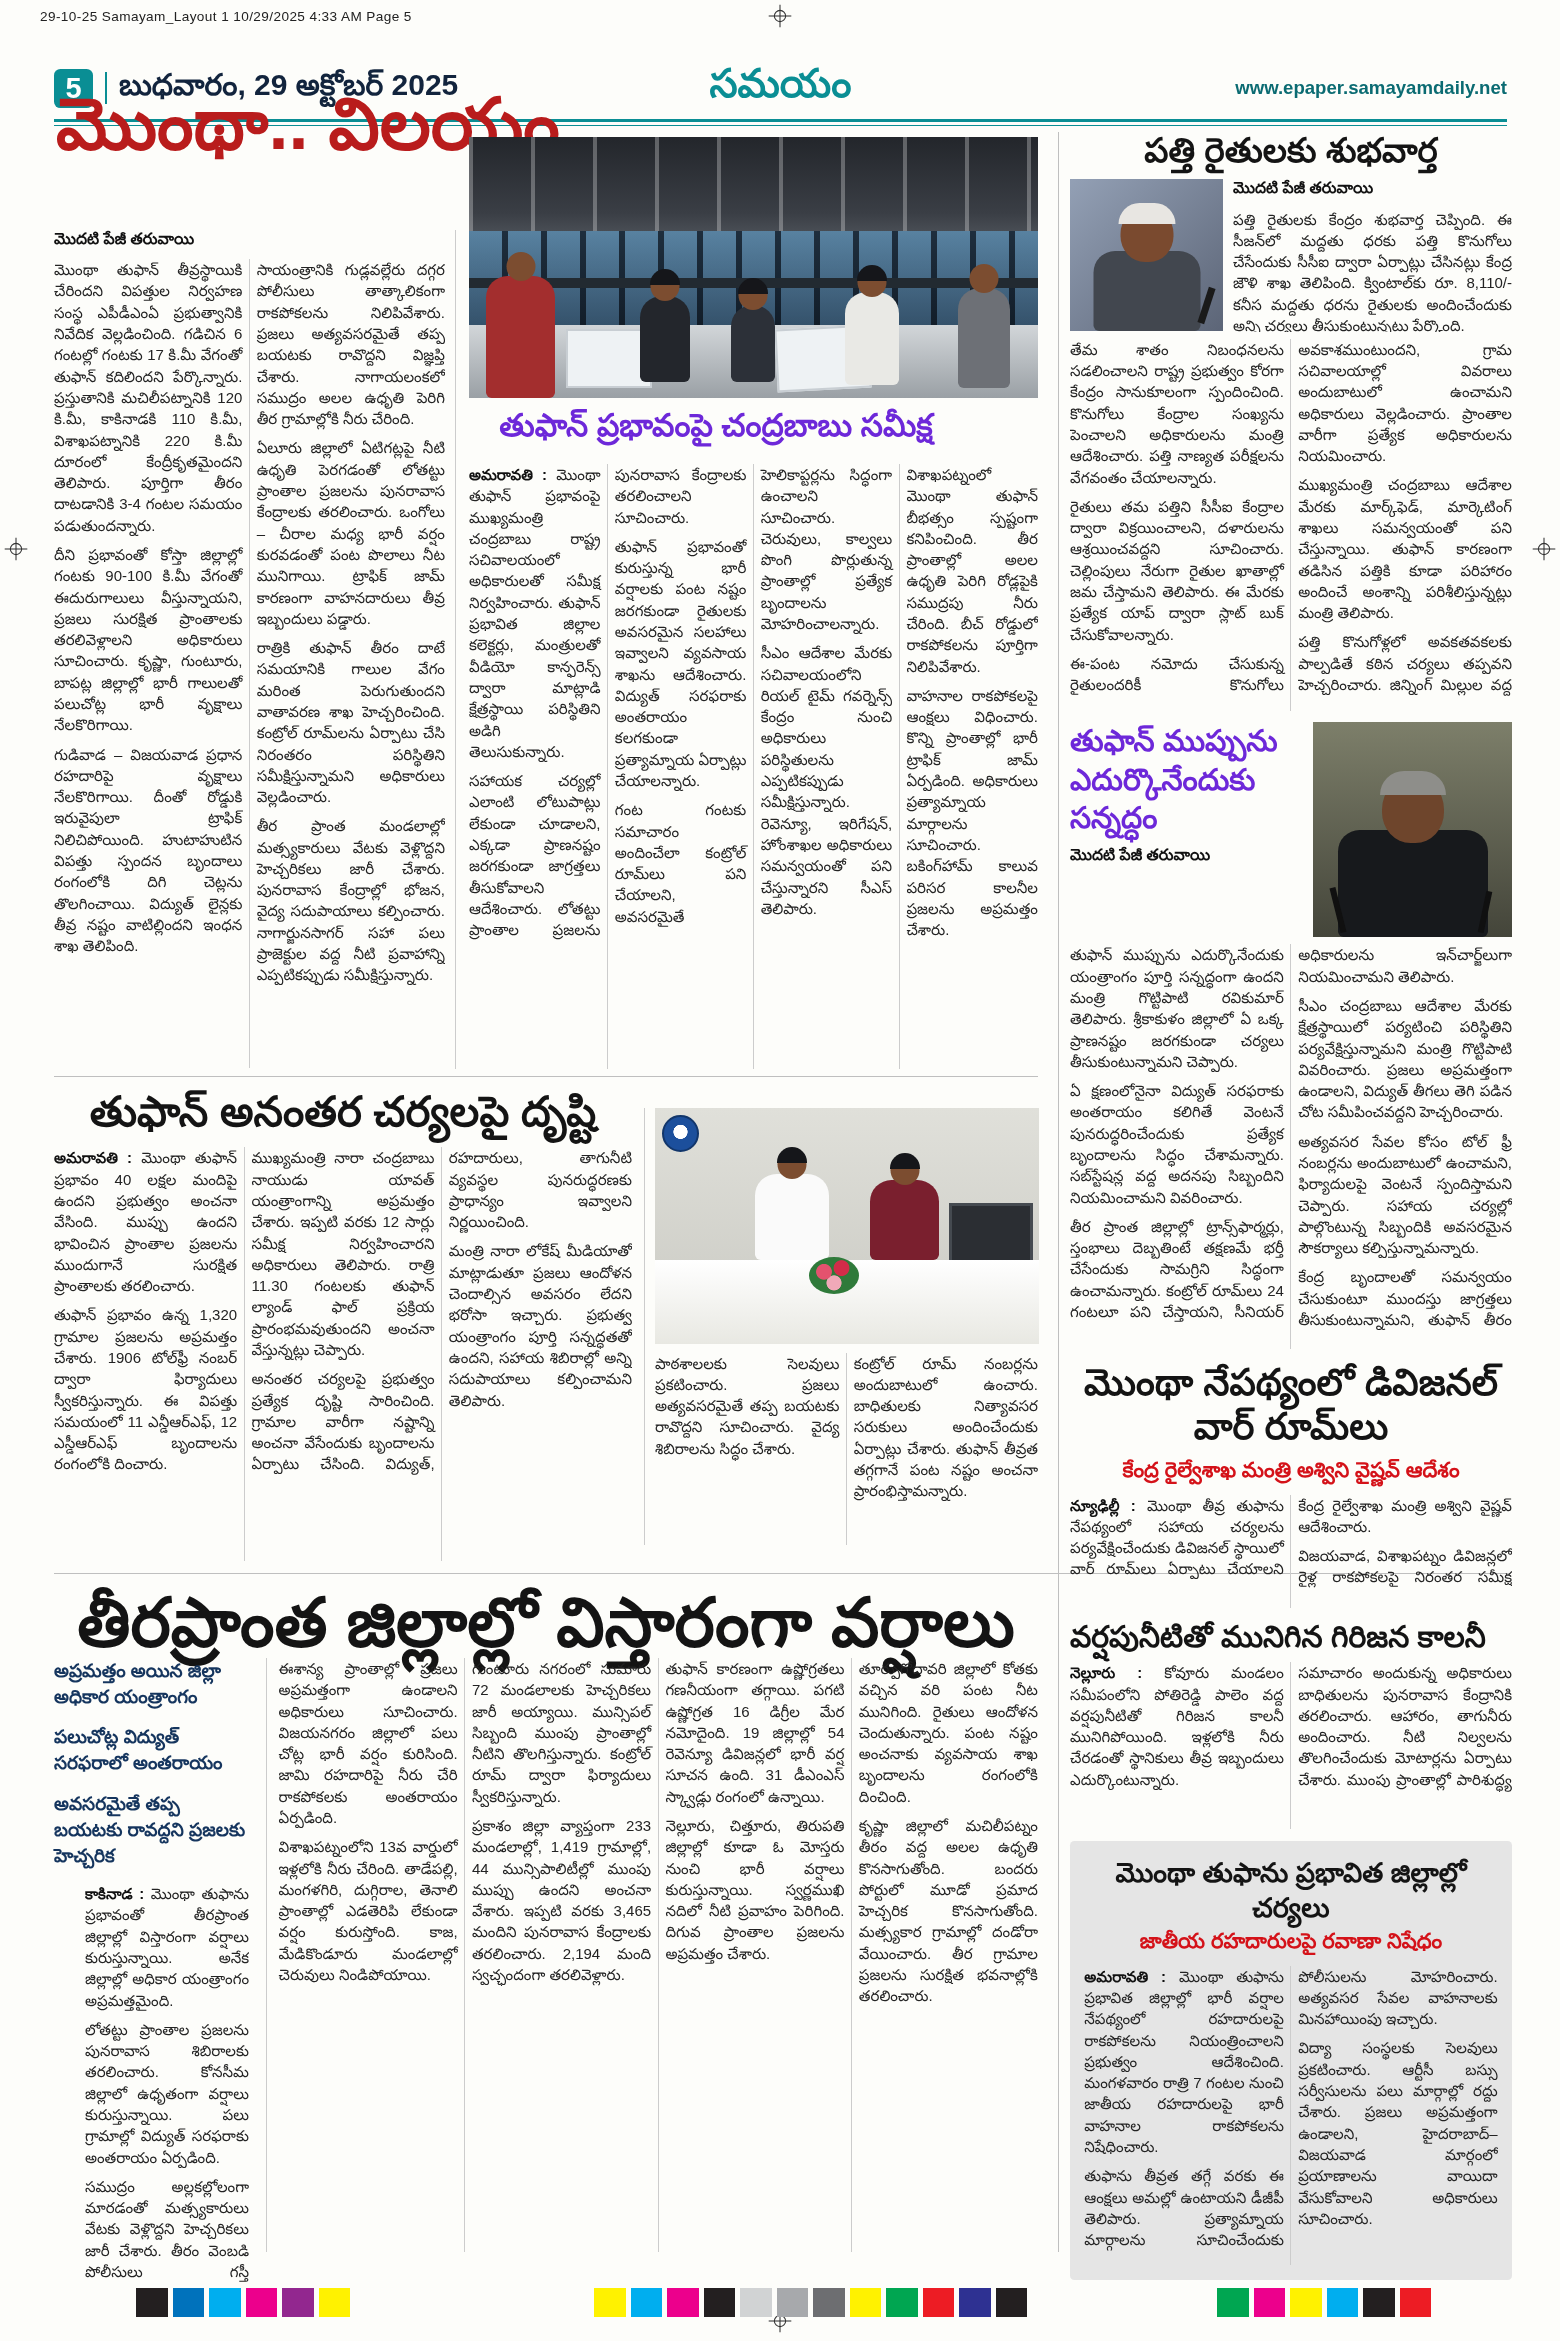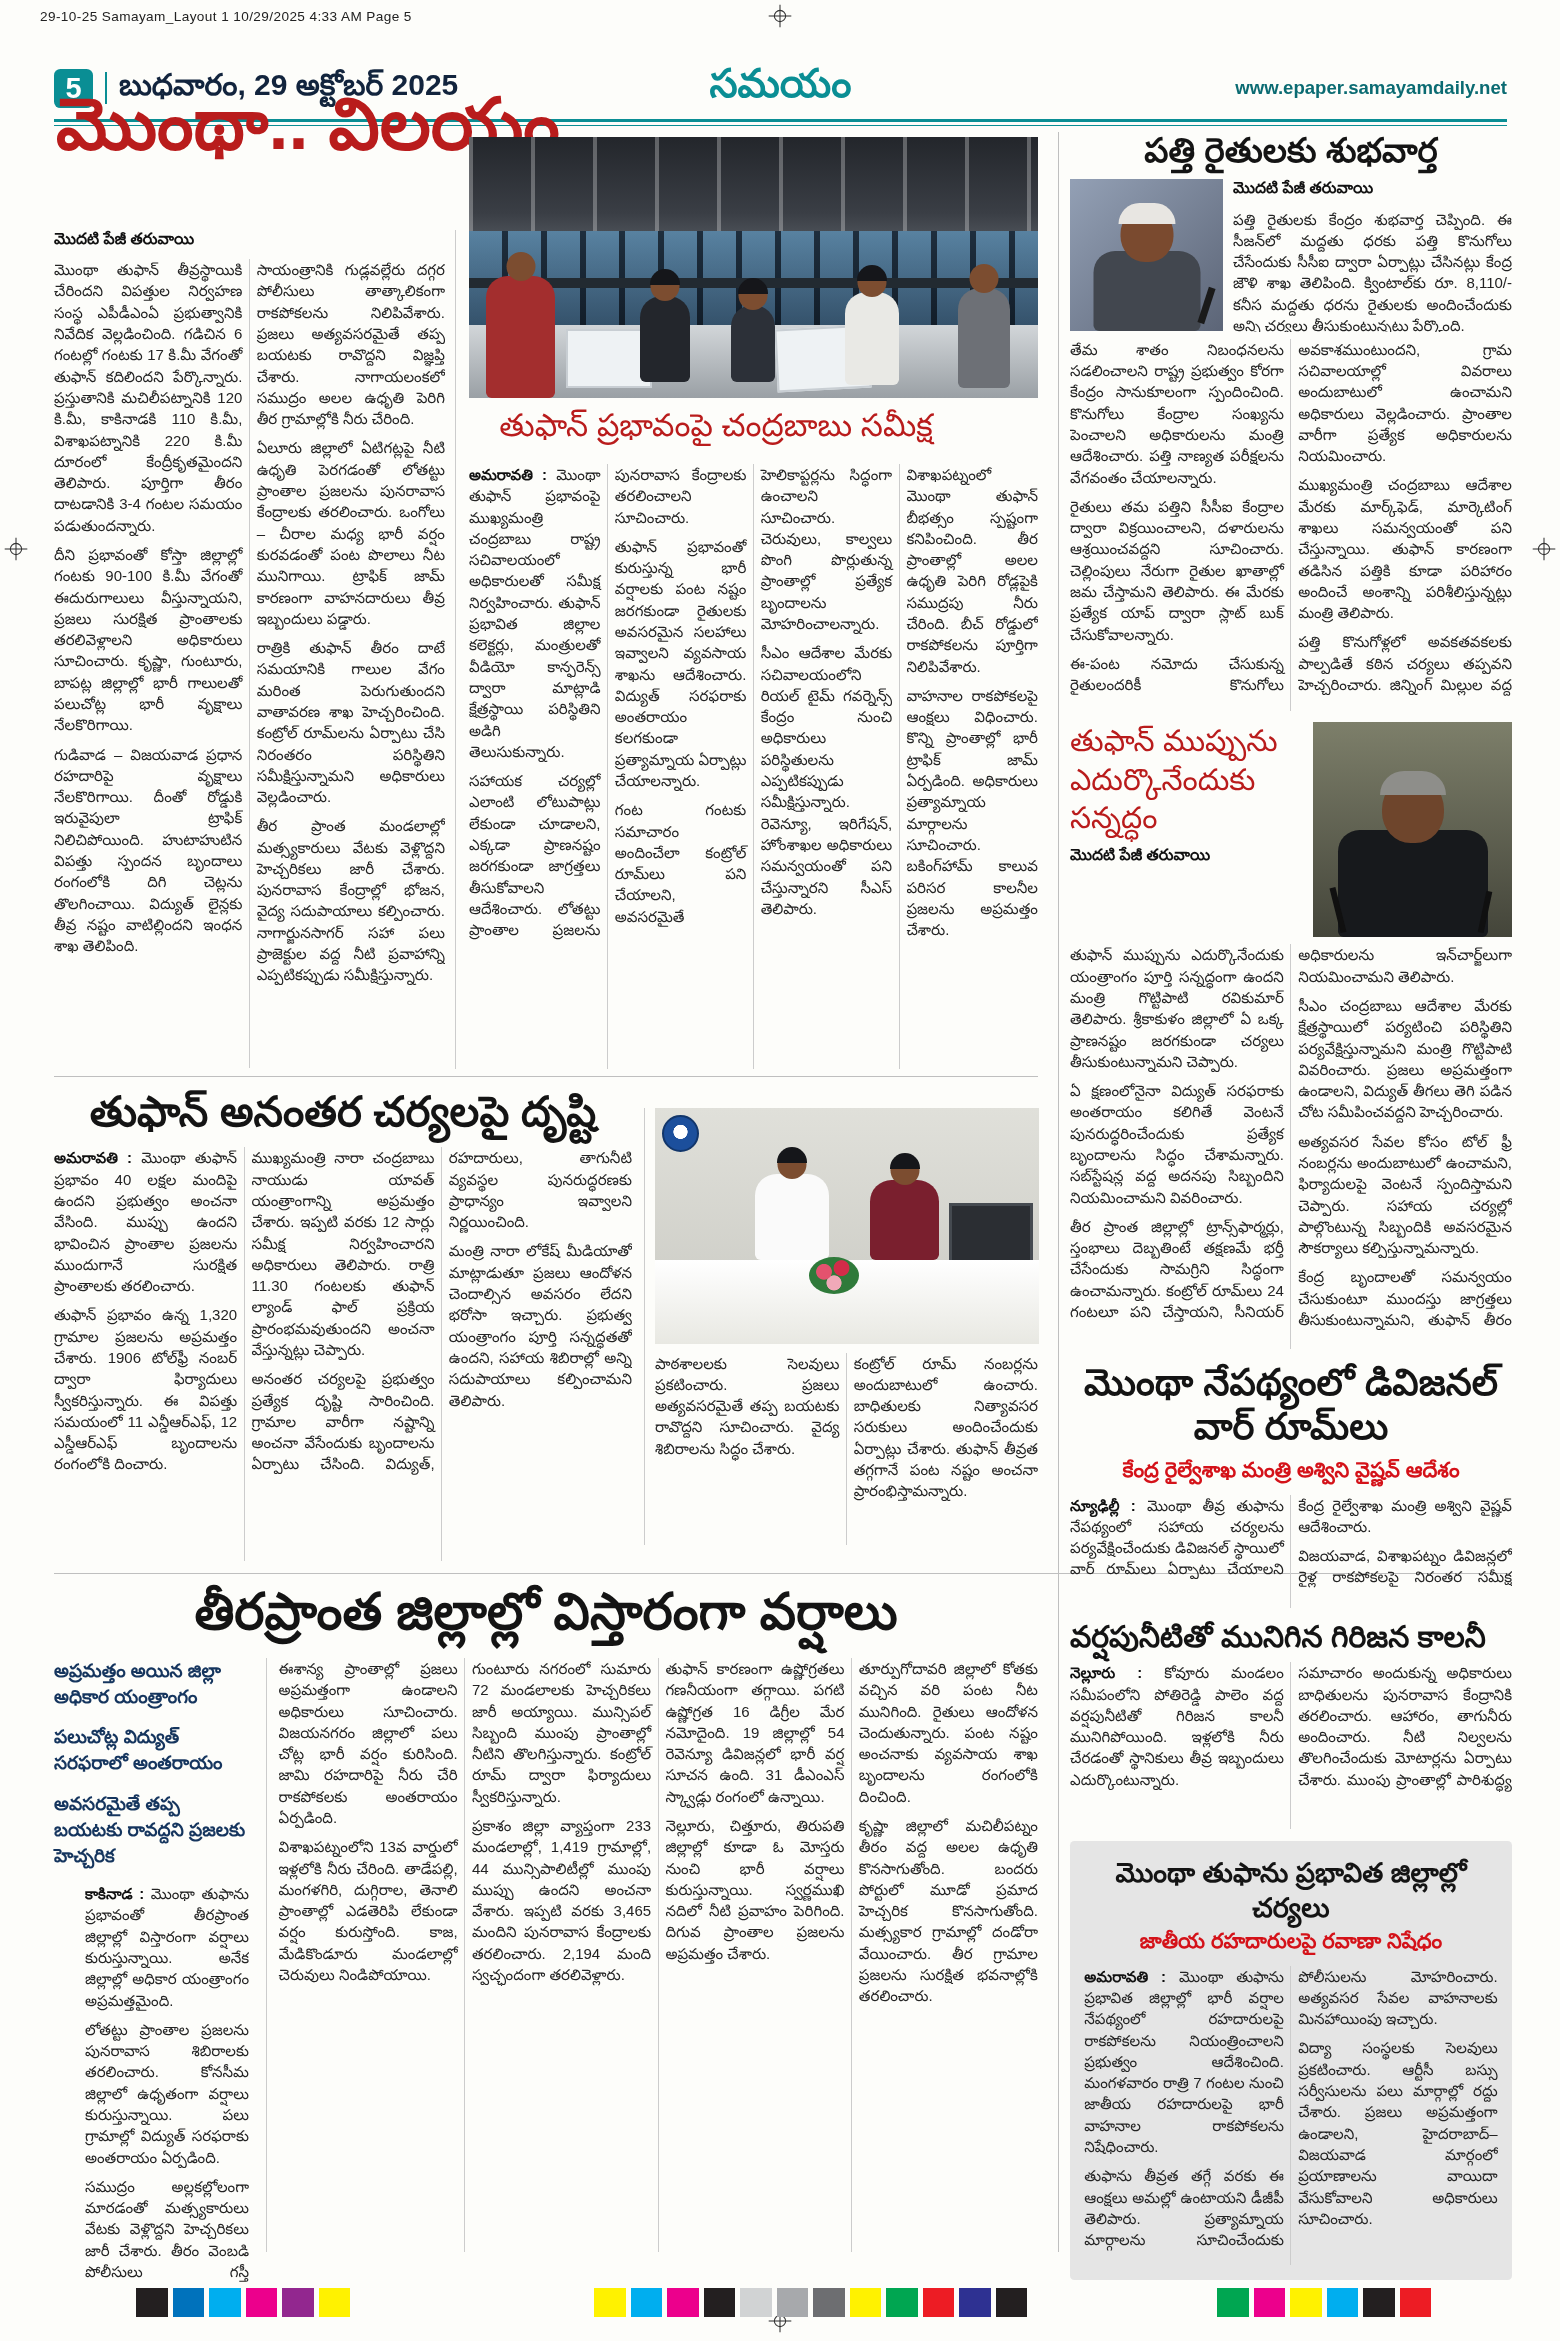--- a/index.html
+++ b/index.html
@@ -18,21 +18,21 @@
   .pagenum{width:39px;height:39px;background:#0a8e94;color:#fff;border-radius:6.4px;font-size:29px;font-weight:bold;display:flex;align-items:center;justify-content:center;}
   .hdr-sep{width:2.9px;height:31.5px;background:#0a8e94;margin:0 11.5px;}
   .hdr-date{font-size:30px;font-weight:bold;color:#12243d;}
   .masthead{position:absolute;left:50%;transform:translateX(-50%);font-size:40px;font-weight:800;color:#0a8e94;}
   .website{margin-left:auto;font-size:18.6px;font-weight:bold;color:#0b6b72;}
   .hdr-rule-thick{position:absolute;left:54px;top:119px;width:1453px;height:2.9px;background:#0a8e94;}
   .hdr-rule-thin{position:absolute;left:54px;top:125px;width:1453px;height:0.7px;background:#0a8e94;}
 
   
   .h-red{color:#b91c1c;font-weight:800;}
-  .h-blue{color:#b91c1c;font-weight:400;}
+  .h-blue{color:#6d28d9;font-weight:700;}
   .h-black{color:#141414;font-weight:800;}
   .sub-red{color:#d41219;font-weight:700;}
 
   .main-headline{position:absolute;left:56px;top:84px;width:404px;font-size:72px;line-height:1.12;white-space:nowrap;}
 
   
   .body-text{font-size:15px;line-height:1.42;color:#232323;column-gap:14.3px;column-rule:0.7px solid #ccc;overflow:hidden;text-align:justify;}
   .body-text p{margin:0 0 7.9px;}
   .body-text p b{color:#111;}
   .continued{font-weight:bold;font-size:15.7px;color:#111;margin:0 0 7.2px;}
@@ -57,21 +57,21 @@
   .pt-bg2{inset:0;background:linear-gradient(#7d7f6a,#44453a);}
   .pt-bg3{inset:0;background:linear-gradient(#e0e0da,#c9c9c2);}
   .desk{position:absolute;left:0;right:0;bottom:0;background:linear-gradient(#ffffff,#e8e8e2);}
   .bouquet{position:absolute;border-radius:50%;}
   .monitor{position:absolute;background:#2b2e33;border:3.6px solid #454a50;}
   .emblem{position:absolute;width:37px;height:37px;border-radius:50%;background:radial-gradient(circle at 50% 45%,#ffffff 0 28%,#1c4f9c 30% 100%);border:2.1px solid #12366b;}
 
   
   .review-head{position:absolute;left:469px;top:407px;width:494px;font-size:31.5px;text-align:center;line-height:1.2;}
   .sec2-head{font-size:42px;text-align:center;line-height:1.2;}
-  .sec3-head{position:absolute;left:54px;top:1583px;width:984px;font-size:51px;text-align:center;line-height:1.15;}
+  .sec3-head{position:absolute;left:54px;top:1583px;width:984px;font-size:68px;text-align:center;line-height:1.15;}
   .deck p{font-weight:bold;font-size:18.6px;line-height:1.4;color:#15355e;margin:0 0 14.3px;text-align:left;}
   .rightcol{position:absolute;left:1070px;top:130px;width:442px;}
   .rc-block{margin-bottom:11.5px;}
   .rc-head{font-size:34px;line-height:1.2;text-align:center;margin-bottom:8.6px;}
   .rc-subhead{font-size:21px;text-align:center;margin:2.9px 0 7.2px;}
   .pinkbox{background:#e5e5e5;border-radius:4.3px;padding:15.7px 14.3px;}
   .row{display:flex;gap:10px;}
 </style>
 </head>
 <body>

